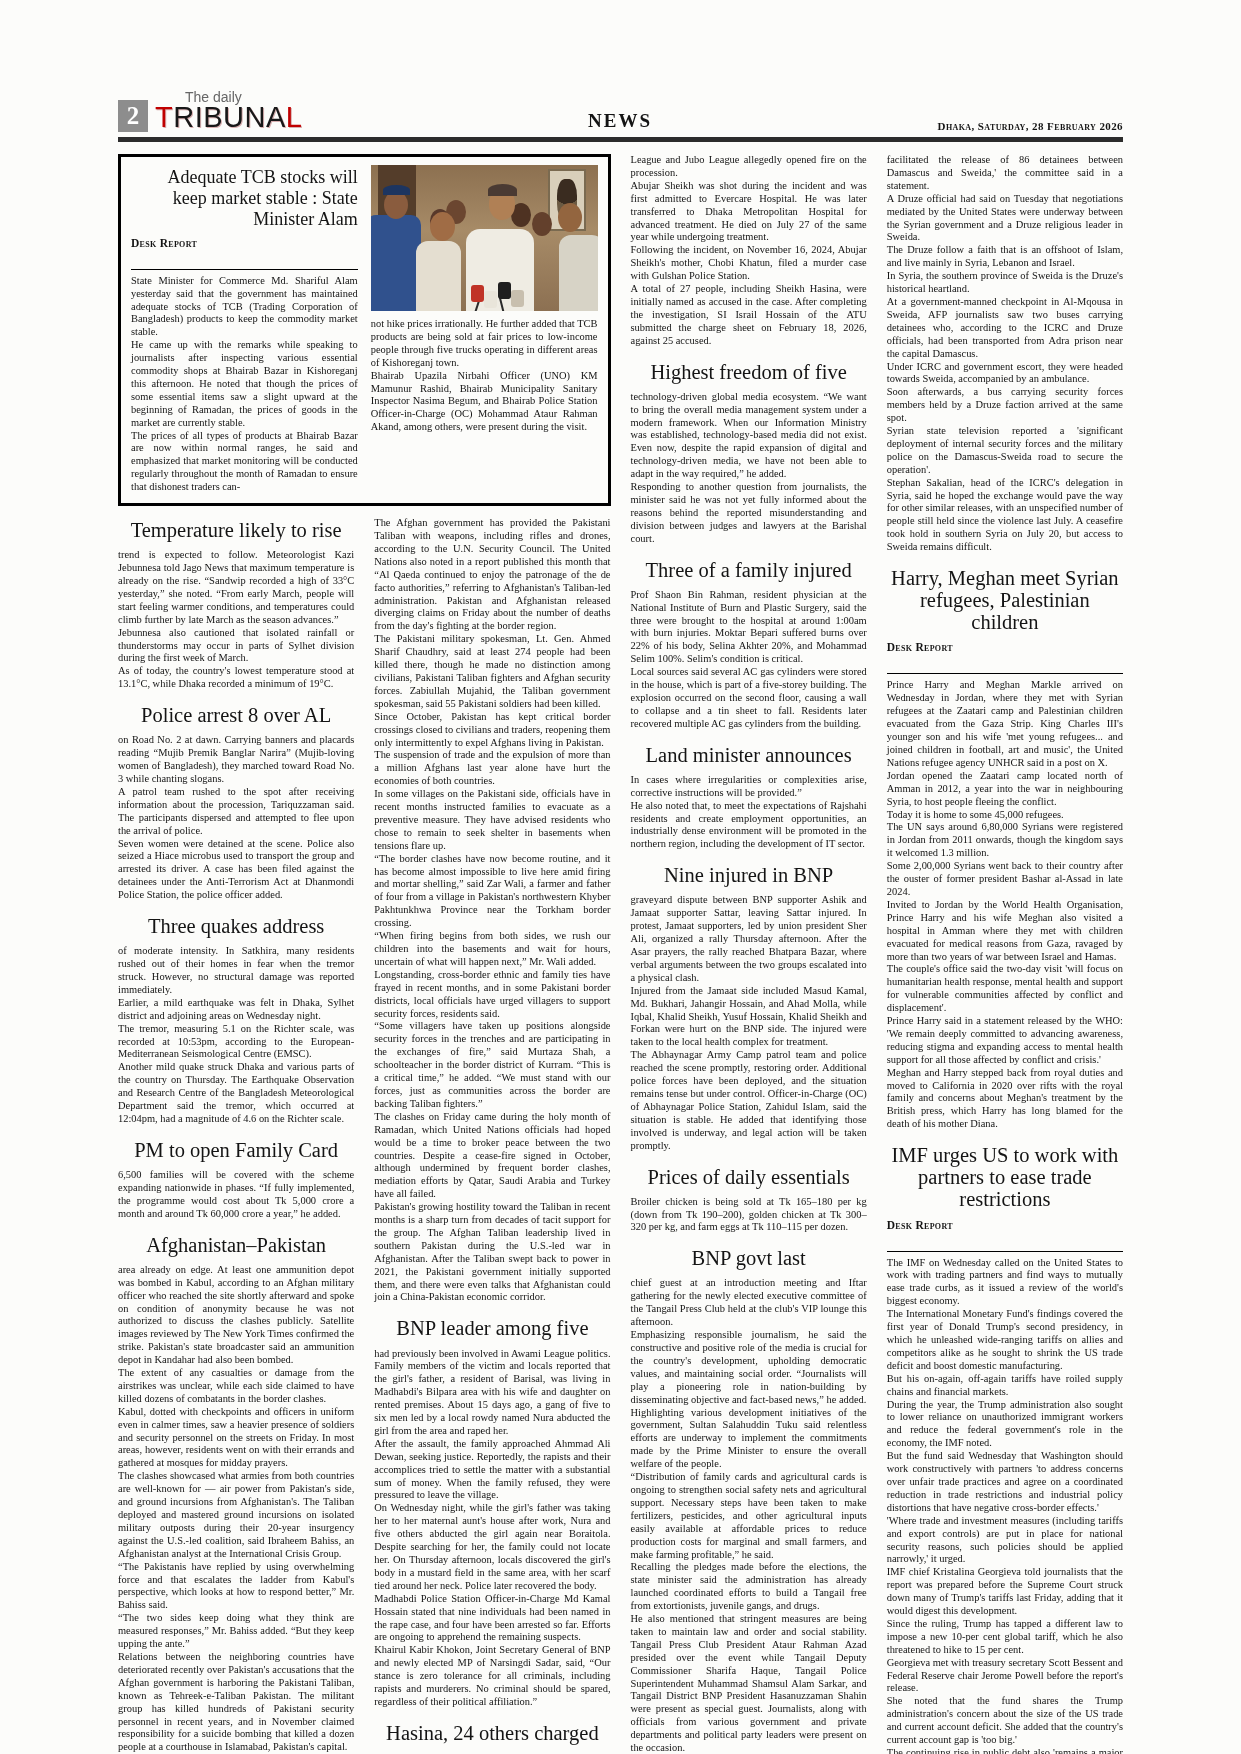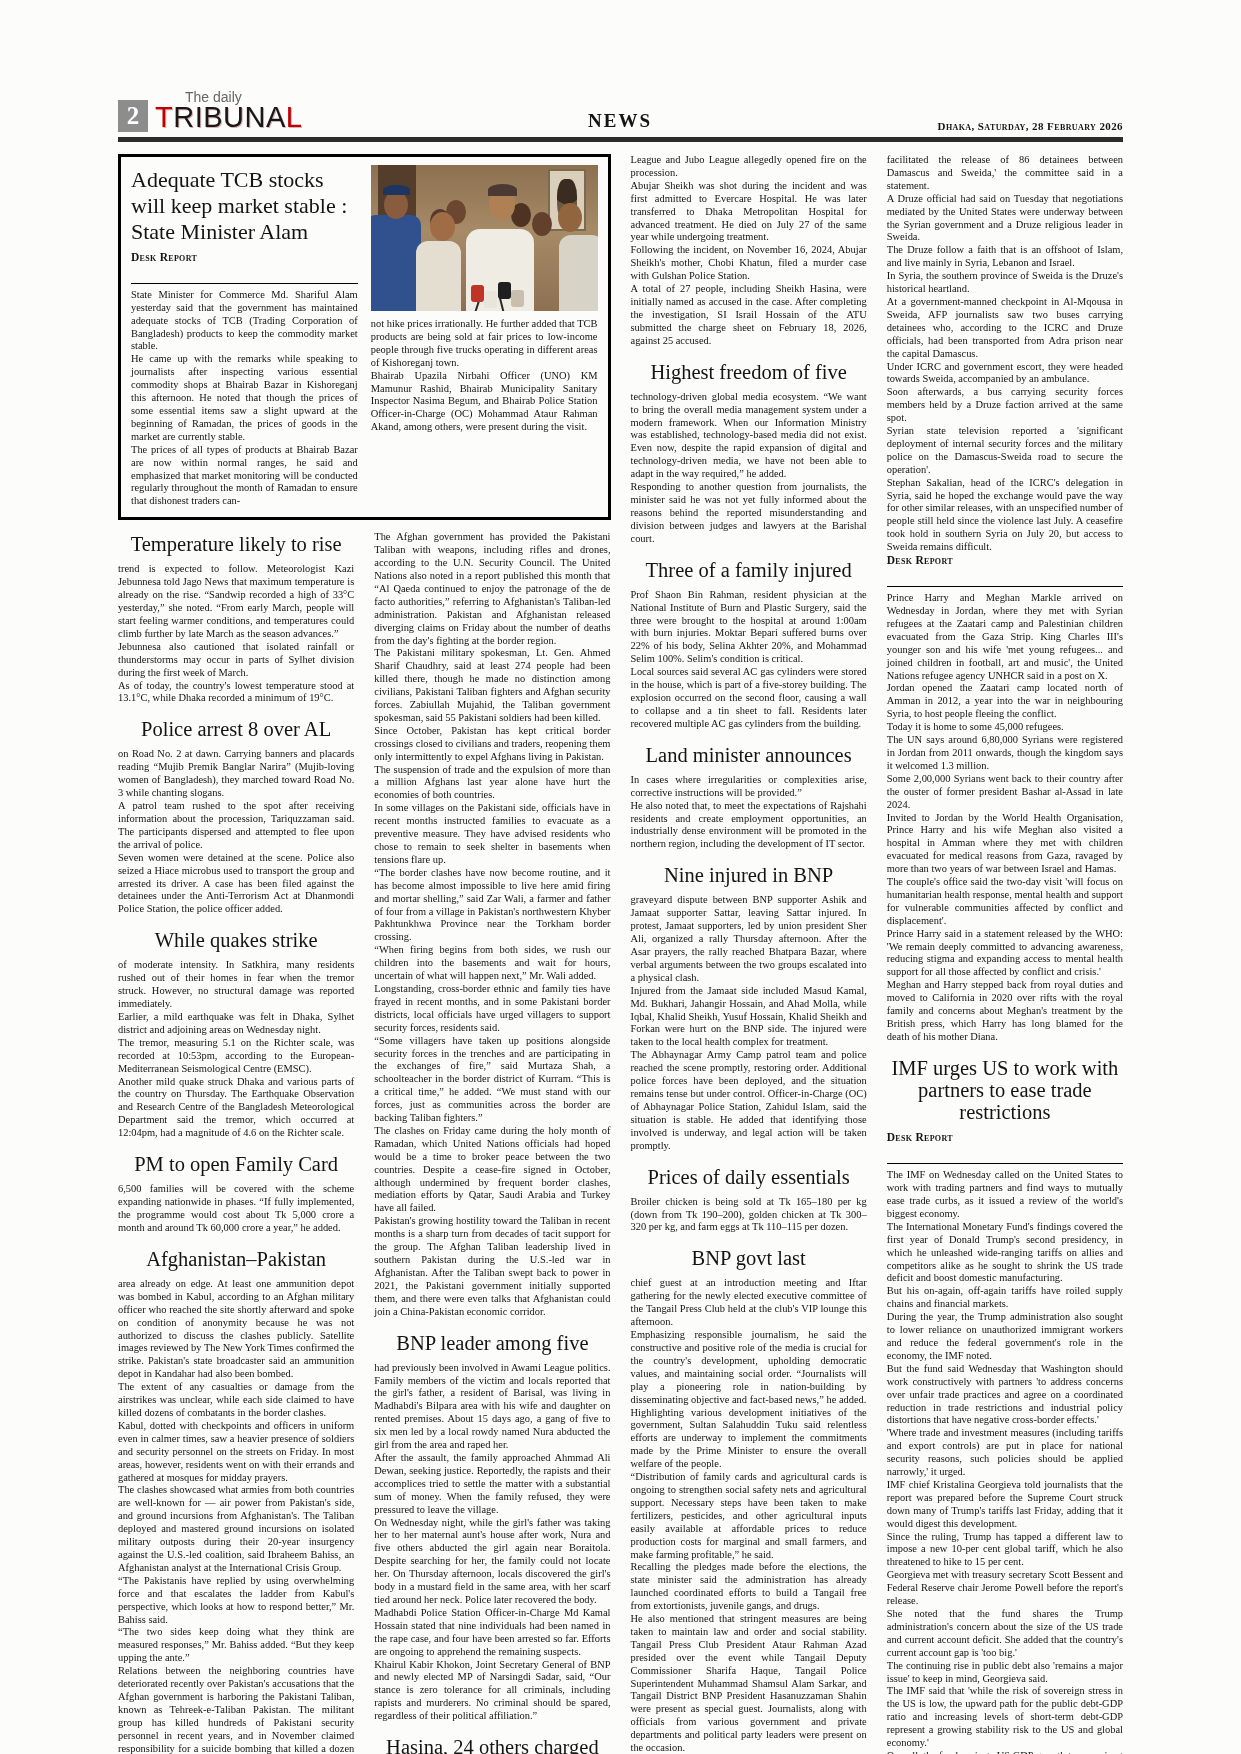--- a/index.html
+++ b/index.html
@@ -24,21 +24,21 @@
   
   .content { display:grid; grid-template-columns:repeat(4,1fr); grid-template-rows:auto 1fr; column-gap:20px; }
   .colA { grid-column:1; grid-row:2; }
   .colB { grid-column:2; grid-row:2; }
   .colC { grid-column:3; grid-row:1/3; }
   .colD { grid-column:4; grid-row:1/3; }
 
   
   .lead-box { grid-column:1/3; grid-row:1; border:3px solid #000; padding:8px 10px 9px;
               display:grid; grid-template-columns:1fr 1fr; column-gap:13px; margin-bottom:11px; }
-  .lead-hl { font-size:22px; line-height:1.18; text-align:left; font-weight:400; margin:2px 0 6px; }
+  .lead-hl { font-size:18px; line-height:1.18; text-align:right; font-weight:400; margin:2px 0 6px; }
 
   
   .hl { font-weight:400; font-size:20.5px; line-height:1.08; text-align:center; margin:13px 0 8px; }
   .art:first-child .hl { margin-top:2px; }
   .byline { font-size:11.5px; font-weight:bold; font-variant:small-caps; letter-spacing:.3px;
             border-bottom:1px solid #000; padding-bottom:20px; margin-bottom:5px; }
   .body { font-size:10.45px; line-height:1.235; text-align:justify; text-justify:inter-word; white-space:pre-line; }
 
   
   .photo { position:relative; height:146px; overflow:hidden; margin-bottom:7px;
@@ -135,21 +135,21 @@
 Jebunnesa also cautioned that isolated rainfall or thunderstorms may occur in parts of Sylhet division during the first week of March.
 As of today, the country's lowest temperature stood at 13.1°C, while Dhaka recorded a minimum of 19°C.</div>
       </article>
       <article class="art">
         <h2 class="hl">Police arrest 8 over AL</h2>
         <div class="body">on Road No. 2 at dawn. Carrying banners and placards reading “Mujib Premik Banglar Narira” (Mujib-loving women of Bangladesh), they marched toward Road No. 3 while chanting slogans.
 A patrol team rushed to the spot after receiving information about the procession, Tariquzzaman said. The participants dispersed and attempted to flee upon the arrival of police.
 Seven women were detained at the scene. Police also seized a Hiace microbus used to transport the group and arrested its driver. A case has been filed against the detainees under the Anti-Terrorism Act at Dhanmondi Police Station, the police officer added.</div>
       </article>
       <article class="art">
-        <h2 class="hl">While quakes strike</h2>
+        <h2 class="hl">Three quakes address</h2>
         <div class="body">of moderate intensity. In Satkhira, many residents rushed out of their homes in fear when the tremor struck. However, no structural damage was reported immediately.
 Earlier, a mild earthquake was felt in Dhaka, Sylhet district and adjoining areas on Wednesday night.
 The tremor, measuring 5.1 on the Richter scale, was recorded at 10:53pm, according to the European-Mediterranean Seismological Centre (EMSC).
 Another mild quake struck Dhaka and various parts of the country on Thursday. The Earthquake Observation and Research Centre of the Bangladesh Meteorological Department said the tremor, which occurred at 12:04pm, had a magnitude of 4.6 on the Richter scale.</div>
       </article>
       <article class="art">
         <h2 class="hl">PM to open Family Card</h2>
         <div class="body">6,500 families will be covered with the scheme expanding nationwide in phases. “If fully implemented, the programme would cost about Tk 5,000 crore a month and around Tk 60,000 crore a year,” he added.</div>
       </article>
       <article class="art">
@@ -251,20 +251,21 @@
 A Druze official had said on Tuesday that negotiations mediated by the United States were underway between the Syrian government and a Druze religious leader in Sweida.
 The Druze follow a faith that is an offshoot of Islam, and live mainly in Syria, Lebanon and Israel.
 In Syria, the southern province of Sweida is the Druze's historical heartland.
 At a government-manned checkpoint in Al-Mqousa in Sweida, AFP journalists saw two buses carrying detainees who, according to the ICRC and Druze officials, had been transported from Adra prison near the capital Damascus.
 Under ICRC and government escort, they were headed towards Sweida, accompanied by an ambulance.
 Soon afterwards, a bus carrying security forces members held by a Druze faction arrived at the same spot.
 Syrian state television reported a 'significant deployment of internal security forces and the military police on the Damascus-Sweida road to secure the operation'.
 Stephan Sakalian, head of the ICRC's delegation in Syria, said he hoped the exchange would pave the way for other similar releases, with an unspecified number of people still held since the violence last July. A ceasefire took hold in southern Syria on July 20, but access to Sweida remains difficult.</div>
       </article>
       <article class="art">
+        <h2 class="hl">Harry, Meghan meet Syrian refugees, Palestinian children</h2>
         <div class="byline">Desk Report</div>
         <div class="body">Prince Harry and Meghan Markle arrived on Wednesday in Jordan, where they met with Syrian refugees at the Zaatari camp and Palestinian children evacuated from the Gaza Strip. King Charles III's younger son and his wife 'met young refugees... and joined children in football, art and music', the United Nations refugee agency UNHCR said in a post on X.
 Jordan opened the Zaatari camp located north of Amman in 2012, a year into the war in neighbouring Syria, to host people fleeing the conflict.
 Today it is home to some 45,000 refugees.
 The UN says around 6,80,000 Syrians were registered in Jordan from 2011 onwards, though the kingdom says it welcomed 1.3 million.
 Some 2,00,000 Syrians went back to their country after the ouster of former president Bashar al-Assad in late 2024.
 Invited to Jordan by the World Health Organisation, Prince Harry and his wife Meghan also visited a hospital in Amman where they met with children evacuated for medical reasons from Gaza, ravaged by more than two years of war between Israel and Hamas.
 The couple's office said the two-day visit 'will focus on humanitarian health response, mental health and support for vulnerable communities affected by conflict and displacement'.
 Prince Harry said in a statement released by the WHO: 'We remain deeply committed to advancing awareness, reducing stigma and expanding access to mental health support for all those affected by conflict and crisis.'
 Meghan and Harry stepped back from royal duties and moved to California in 2020 over rifts with the royal family and concerns about Meghan's treatment by the British press, which Harry has long blamed for the death of his mother Diana.</div>

